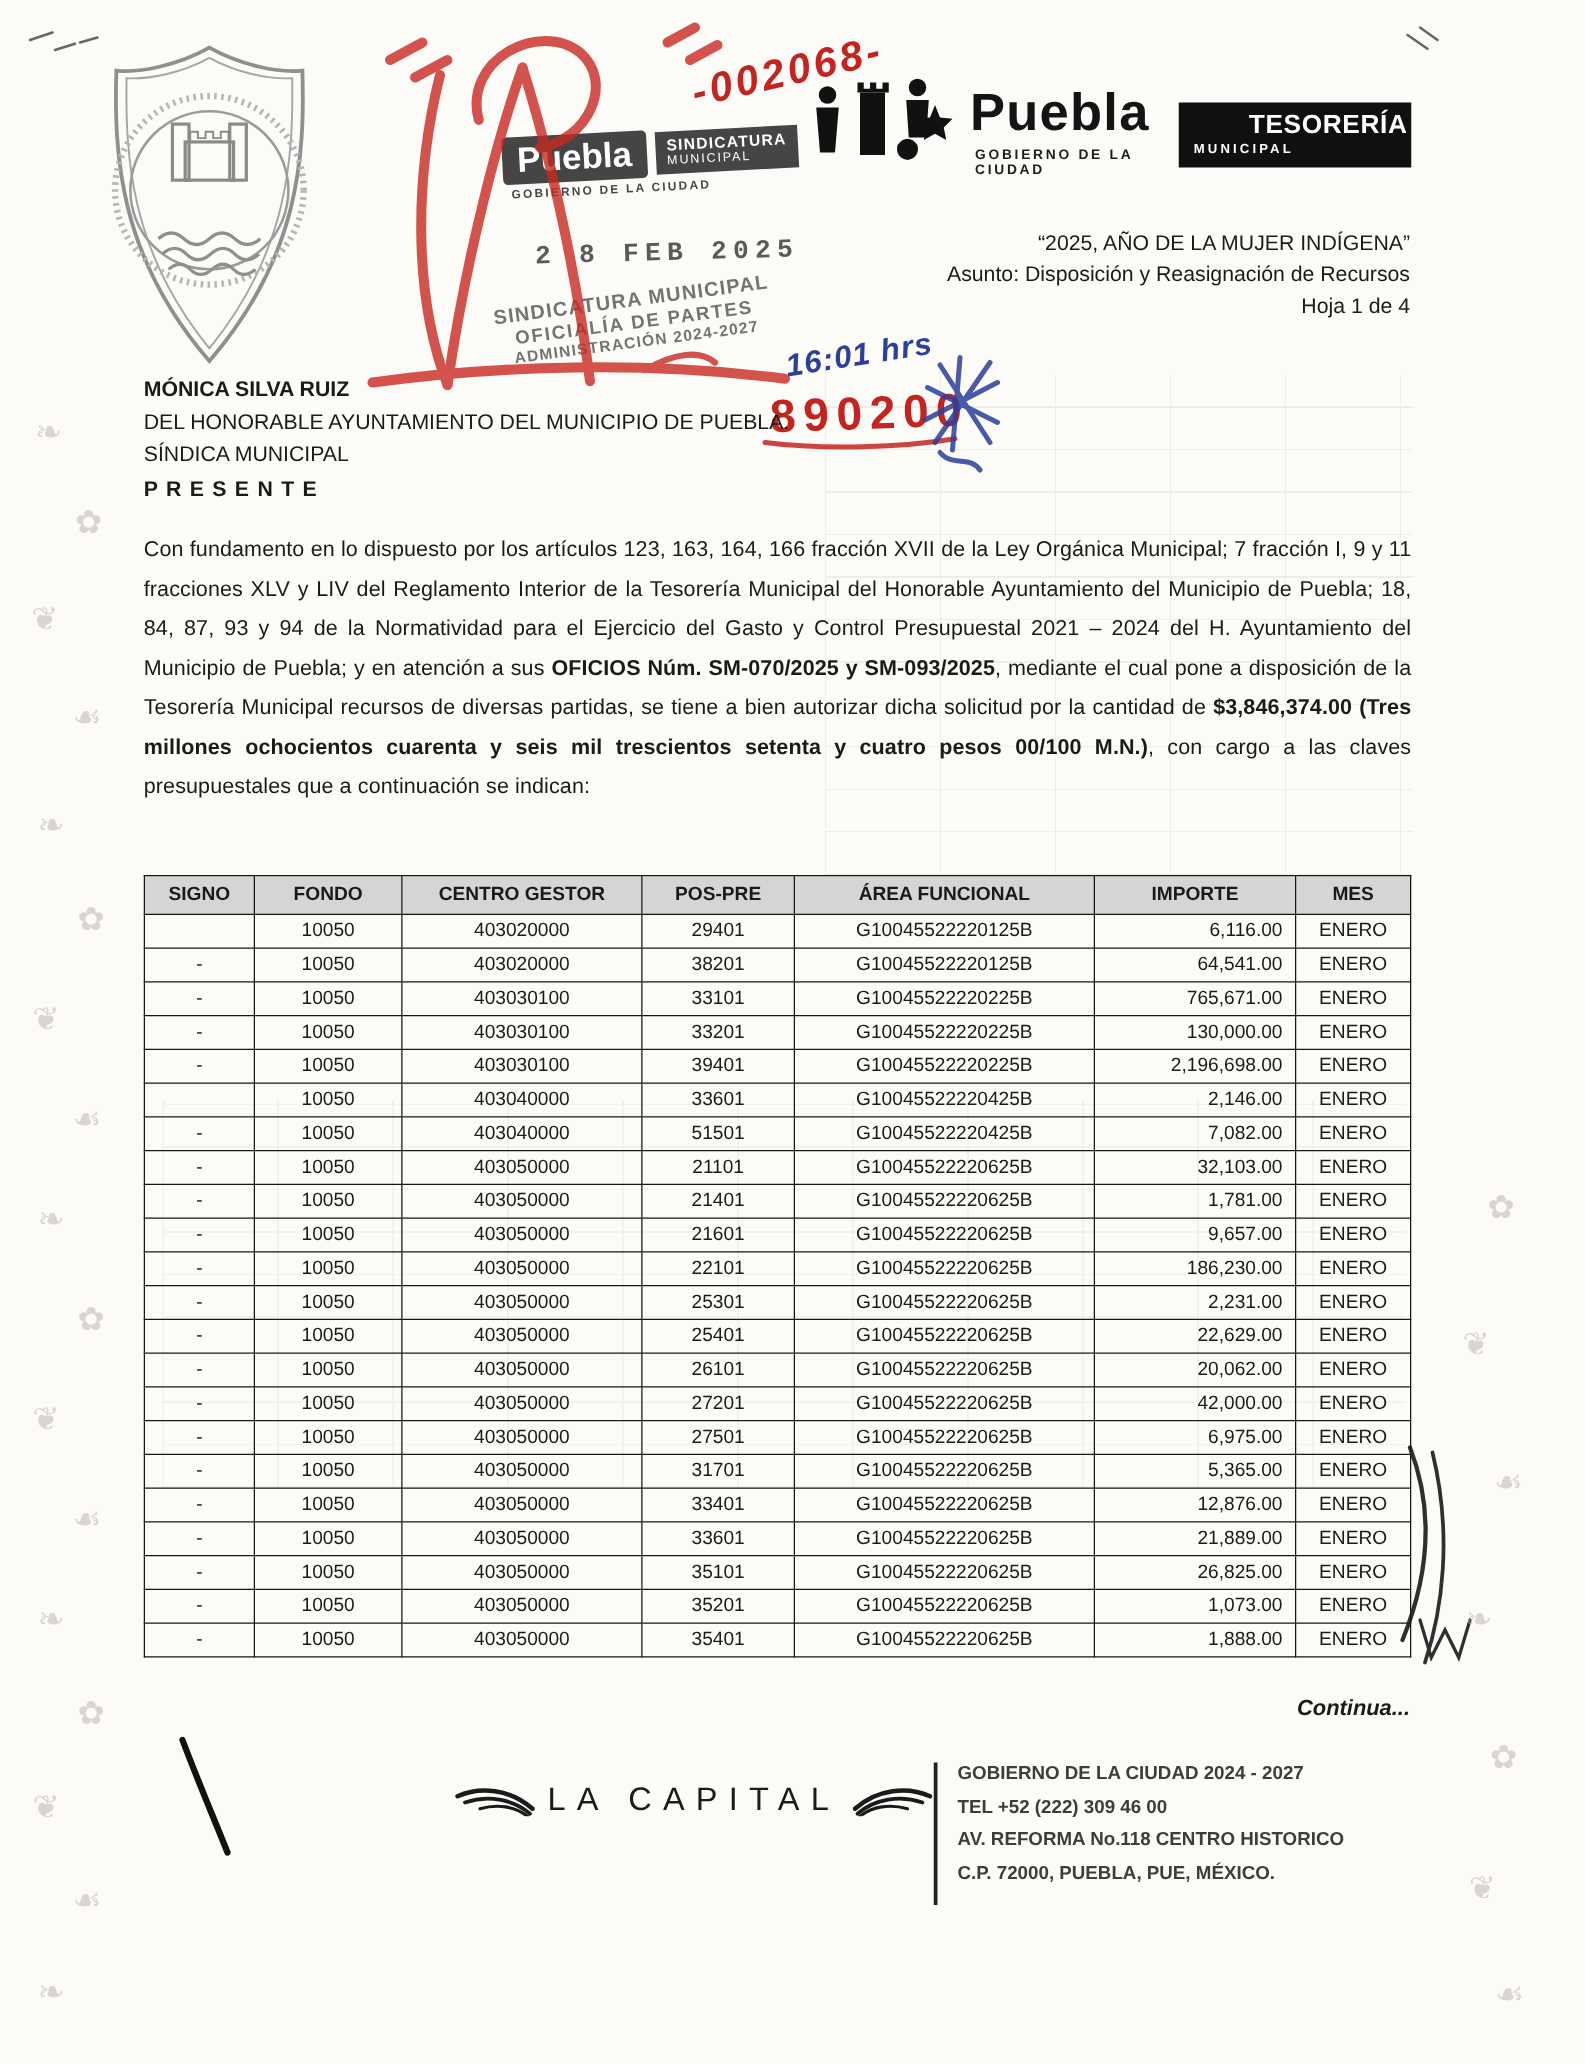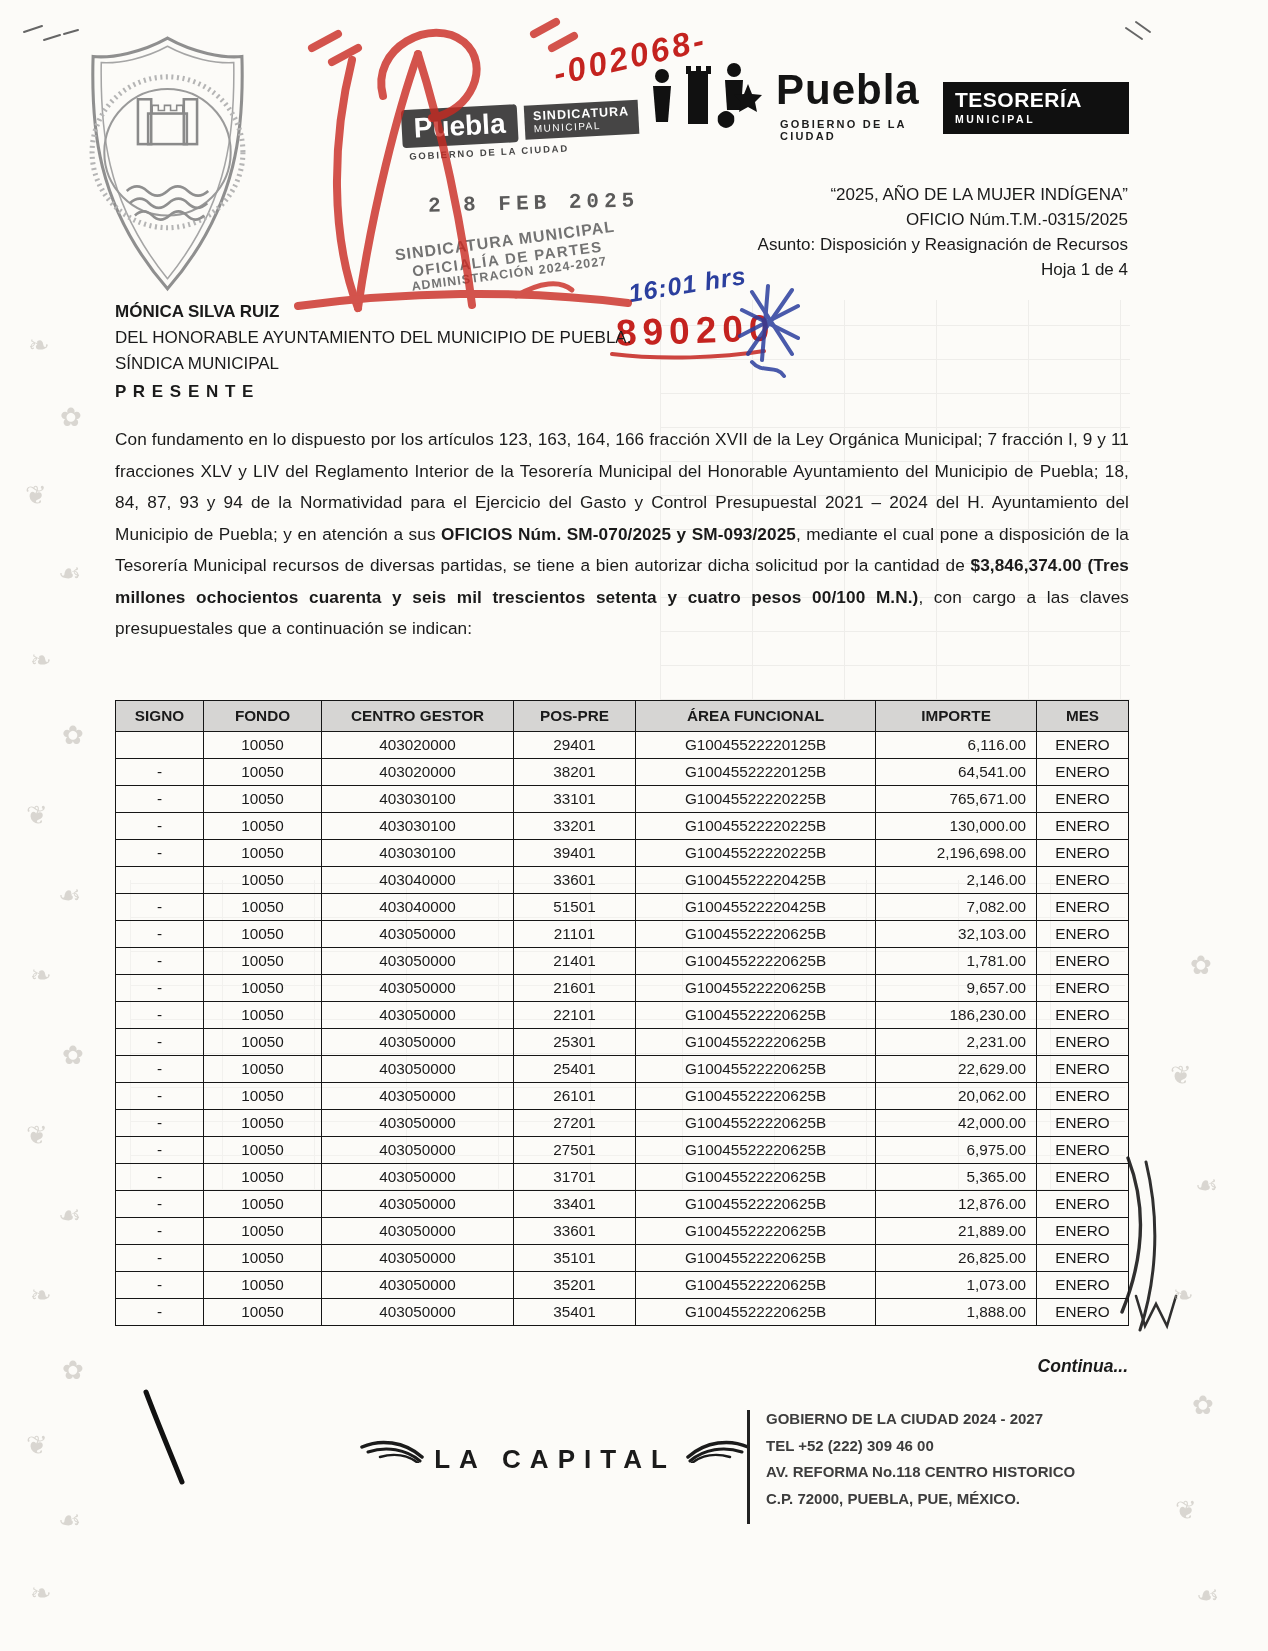--- a/index.html
+++ b/index.html
@@ -20,21 +20,21 @@
   .crest{left:80px;top:32px;}
 
   
   .citylogo{left:648px;top:52px;width:300px;height:96px;}
   .citylogo .word{position:absolute;left:128px;top:14px;font-size:42px;font-weight:800;
                   letter-spacing:1px;color:#141414;}
   .citylogo .sub{position:absolute;left:132px;top:66px;font-size:11px;font-weight:bold;
                  letter-spacing:2.2px;color:#1c1c1c;}
   .deptbox{left:943px;top:82px;width:186px;height:52px;background:#101010;color:#fff;
            padding:6px 0 0 12px;box-sizing:border-box;}
-  .deptbox .l1{font-size:21px;font-weight:800;letter-spacing:.5px;}
+  .deptbox .l1{font-size:21px;font-weight:800;letter-spacing:.5px;margin-left:44px;}
   .deptbox .l2{font-size:10.5px;font-weight:bold;letter-spacing:2.5px;margin-top:1px;}
 
   
   .recvstamp{left:402px;top:104px;transform:rotate(-3deg);opacity:.88;}
   .recvstamp .row{display:flex;align-items:center;}
   .recvstamp .pbl{background:#2d2d2d;color:#fff;font-size:28px;font-weight:800;
                   padding:3px 12px;border-radius:4px;}
   .recvstamp .dept{background:#2d2d2d;color:#fff;margin-left:7px;padding:5px 9px;line-height:1.1;}
   .recvstamp .dept .d1{font-size:12.5px;font-weight:bold;letter-spacing:1px;}
   .recvstamp .dept .d2{font-size:10px;letter-spacing:1.5px;}
@@ -75,21 +75,21 @@
                 padding:0 2px;margin-left:16px;}
   .doc-table td{height:26px;border:1.6px solid #161616;text-align:center;padding:0 4px;
                 white-space:nowrap;overflow:hidden;}
   .doc-table td.num{text-align:right;padding-right:10px;}
 
   .continua{right:140px;top:1356px;font-weight:bold;font-style:italic;font-size:17.5px;}
 
   
   .flogo{left:330px;top:1424px;width:450px;text-align:center;color:#1b1b1b;}
   .flogo .top{display:flex;align-items:center;justify-content:center;gap:10px;}
-  .flogo .cap{font-size:26px;font-weight:700;letter-spacing:9px;margin-top:20px;}
+  .flogo .cap{font-size:26px;font-weight:400;letter-spacing:9px;}
   .flogo .imp{font-size:46px;font-weight:800;letter-spacing:4px;margin-top:2px;}
   .fdivider{left:747px;top:1410px;width:2.5px;height:114px;background:#222;}
   .finfo{left:766px;top:1406px;font-size:15px;font-weight:bold;line-height:26.5px;color:#3d3d3d;}
 
   svg.overlay{position:absolute;left:0;top:0;pointer-events:none;}
 </style>
 </head>
 <body>
 
 <div class="page">
@@ -146,21 +146,20 @@
       <div class="s2">OFICIALÍA DE PARTES</div>
       <div class="s3">ADMINISTRACIÓN 2024-2027</div>
     </div>
 
   <div class="abs redfolio">-002068-</div>
   <div class="abs redstampnum">890200</div>
   <div class="abs bluetime">16:01 hrs</div>
 
   <div class="abs meta">
     <div>“2025, AÑO DE LA MUJER INDÍGENA”</div>
-    <div>OFICIO Núm.T.M.-0315/2025</div>
     <div>Asunto: Disposición y Reasignación de Recursos</div>
     <div>Hoja 1 de 4</div>
   </div>
 
   <div class="abs recipient">
     <div class="name">MÓNICA SILVA RUIZ</div>
     <div>DEL HONORABLE AYUNTAMIENTO DEL MUNICIPIO DE PUEBLA.</div>
     <div>SÍNDICA MUNICIPAL</div>
     <div class="sal">P R E S E N T E</div>
   </div>

